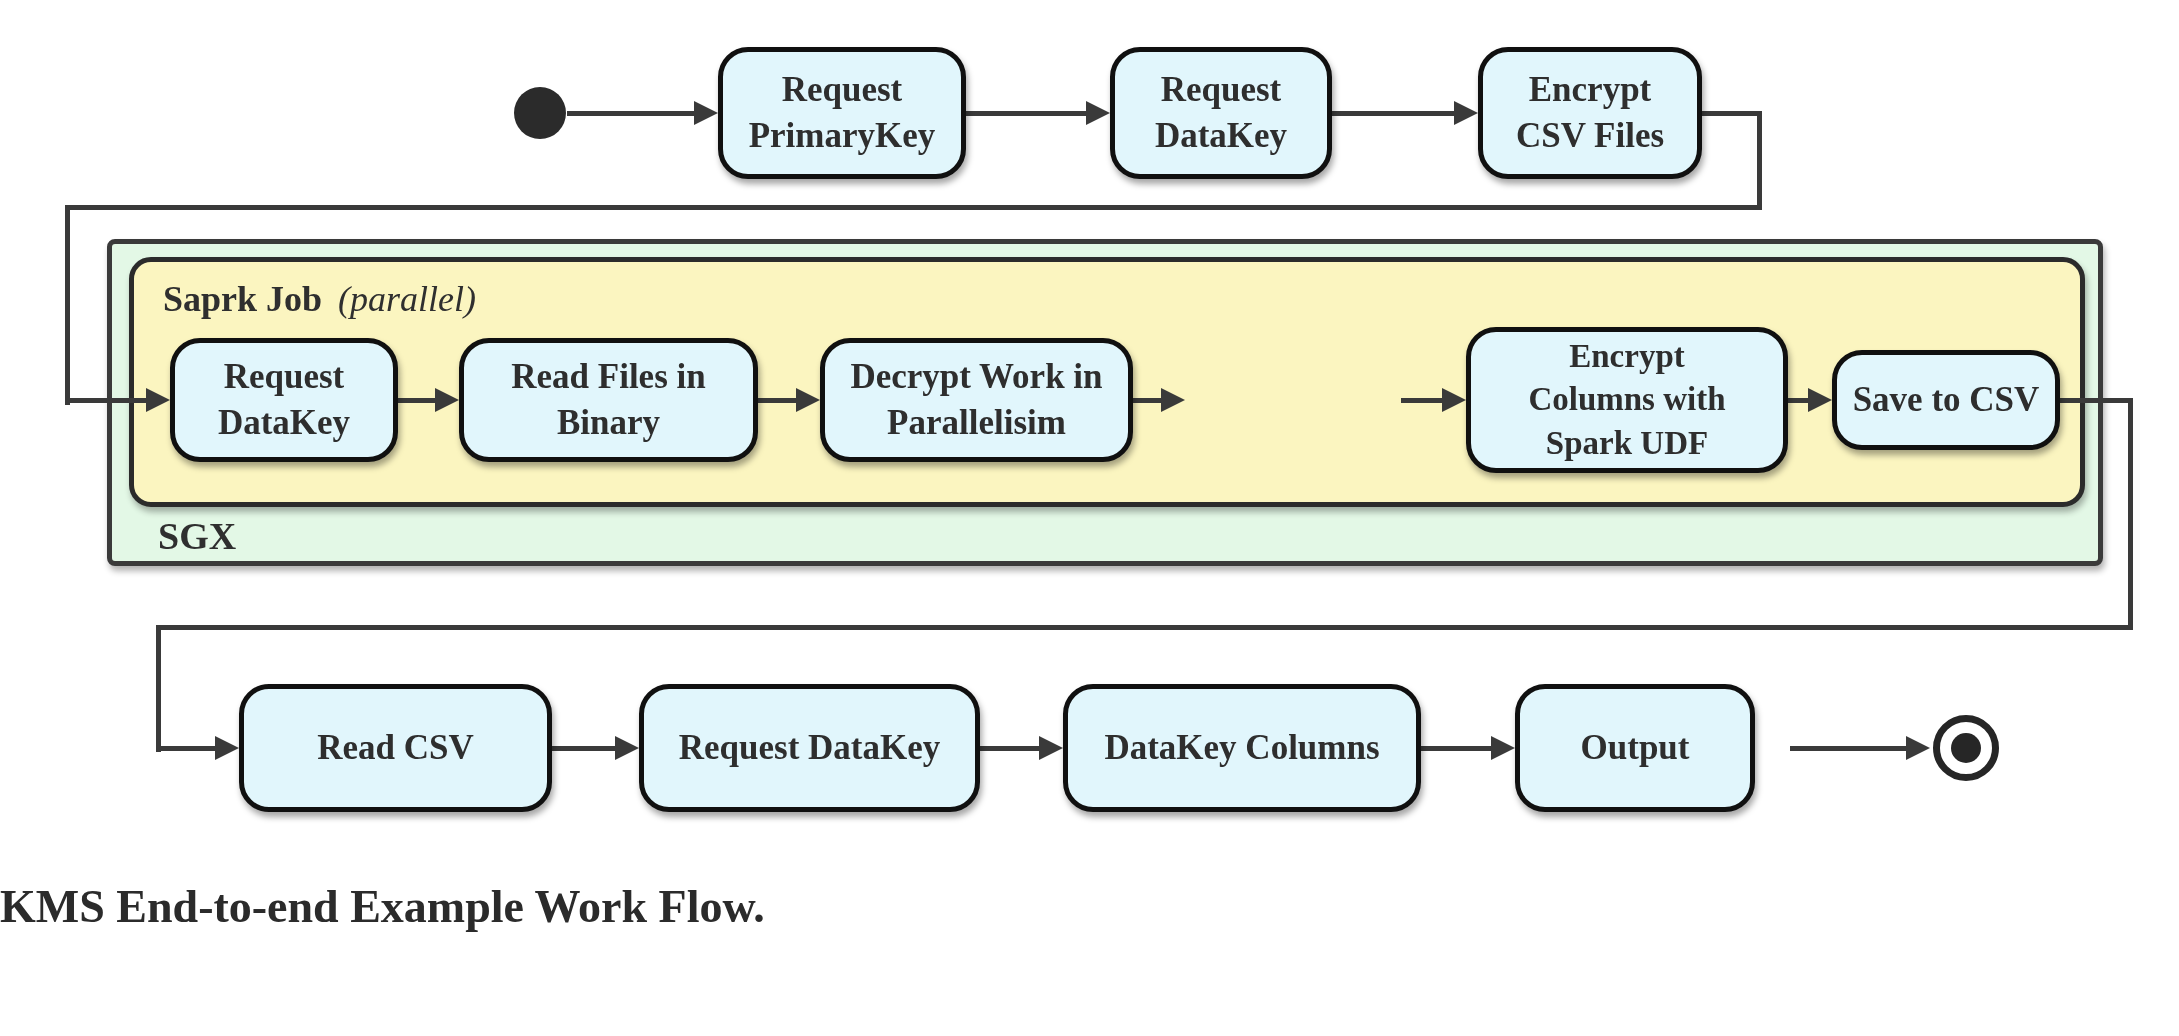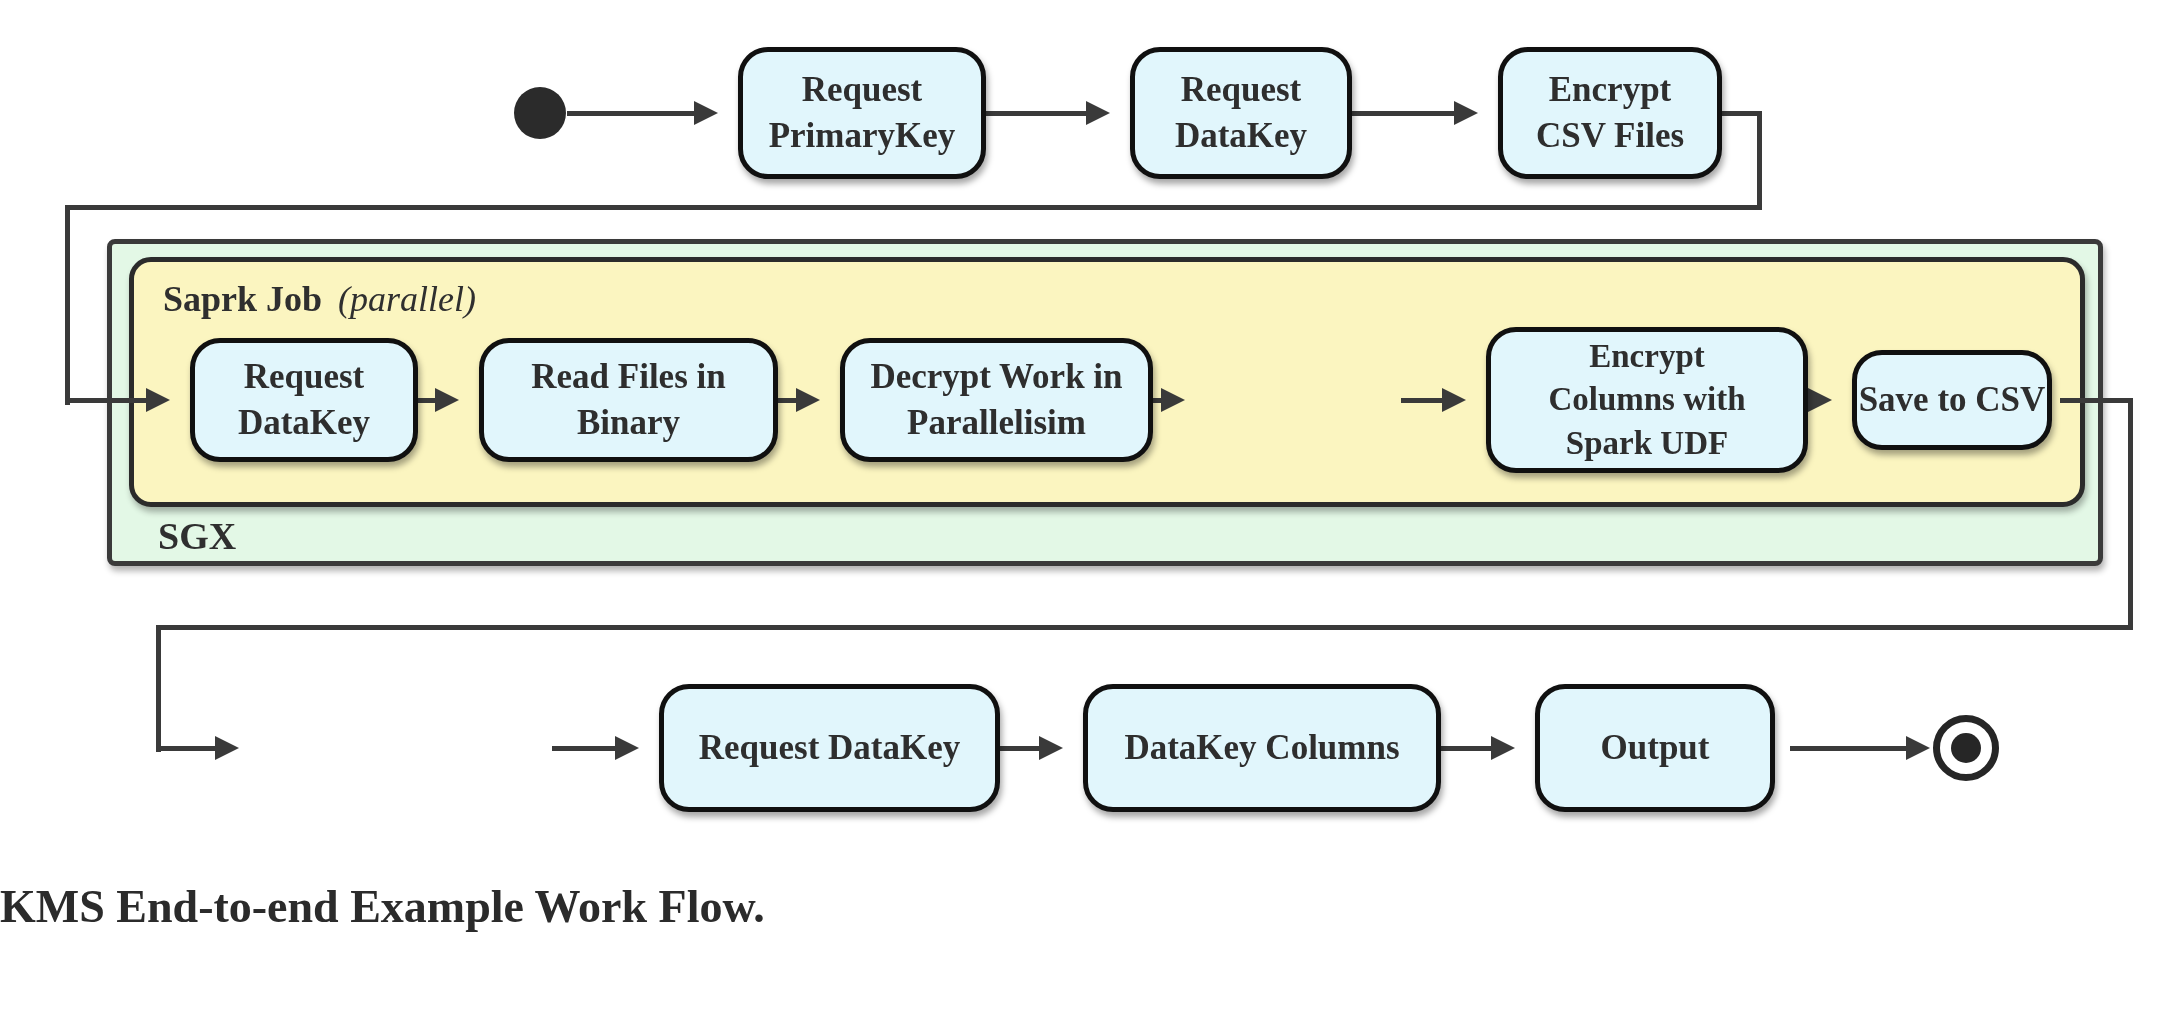--- a/index.html
+++ b/index.html
@@ -26,21 +26,21 @@
   .spark-label .qualifier{font-style:italic;font-weight:normal;margin-left:16px;}
   .sgx-label{
     position:absolute;left:158px;top:514px;font-size:38px;font-weight:bold;color:#2f2f2f;
   }
   
   .node{
     position:absolute;box-sizing:border-box;
     background:#e1f6fc;border:5px solid #101010;border-radius:30px;
     display:flex;align-items:center;justify-content:center;text-align:center;
     font-weight:bold;font-size:35px;line-height:1.32;color:#2e2e2e;
-    white-space:pre-line;box-shadow:2px 5px 6px rgba(0,0,0,0.35);margin-left:20px;
+    white-space:pre-line;box-shadow:2px 5px 6px rgba(0,0,0,0.35);
   }
   
   .hline,.vline{position:absolute;background:#3a3a3a;}
   .hline{height:5px;}
   .vline{width:5px;}
   .ahead{
     position:absolute;width:0;height:0;
     border-top:12px solid transparent;border-bottom:12px solid transparent;
     border-left:24px solid #3a3a3a;
   }
@@ -128,21 +128,22 @@
 
   <div class="node" style="left:170px;top:338px;width:228px;height:124px;">Request
 DataKey</div>
   <div class="node" style="left:459px;top:338px;width:299px;height:124px;">Read Files in
 Binary</div>
   <div class="node" style="left:820px;top:338px;width:313px;height:124px;">Decrypt Work in
 Parallelisim</div>
   <div class="node" style="left:1466px;top:327px;width:322px;height:146px;font-size:33px;">Encrypt
 Columns with
 Spark UDF</div>
-  <div class="node" style="left:1832px;top:350px;width:200px;height:100px;">Save to CSV</div>
+  <div class="node" style="left:1832px;top:350px;width:228px;height:100px;">Save to CSV</div>
 
+  <div class="node" style="left:239px;top:684px;width:313px;height:128px;">Read CSV</div>
   <div class="node" style="left:639px;top:684px;width:341px;height:128px;">Request DataKey</div>
   <div class="node" style="left:1063px;top:684px;width:358px;height:128px;">DataKey Columns</div>
   <div class="node" style="left:1515px;top:684px;width:240px;height:128px;">Output</div>
 
   <div class="caption">KMS End-to-end Example Work Flow.</div>
 
 </div>
 
 </body></html>

